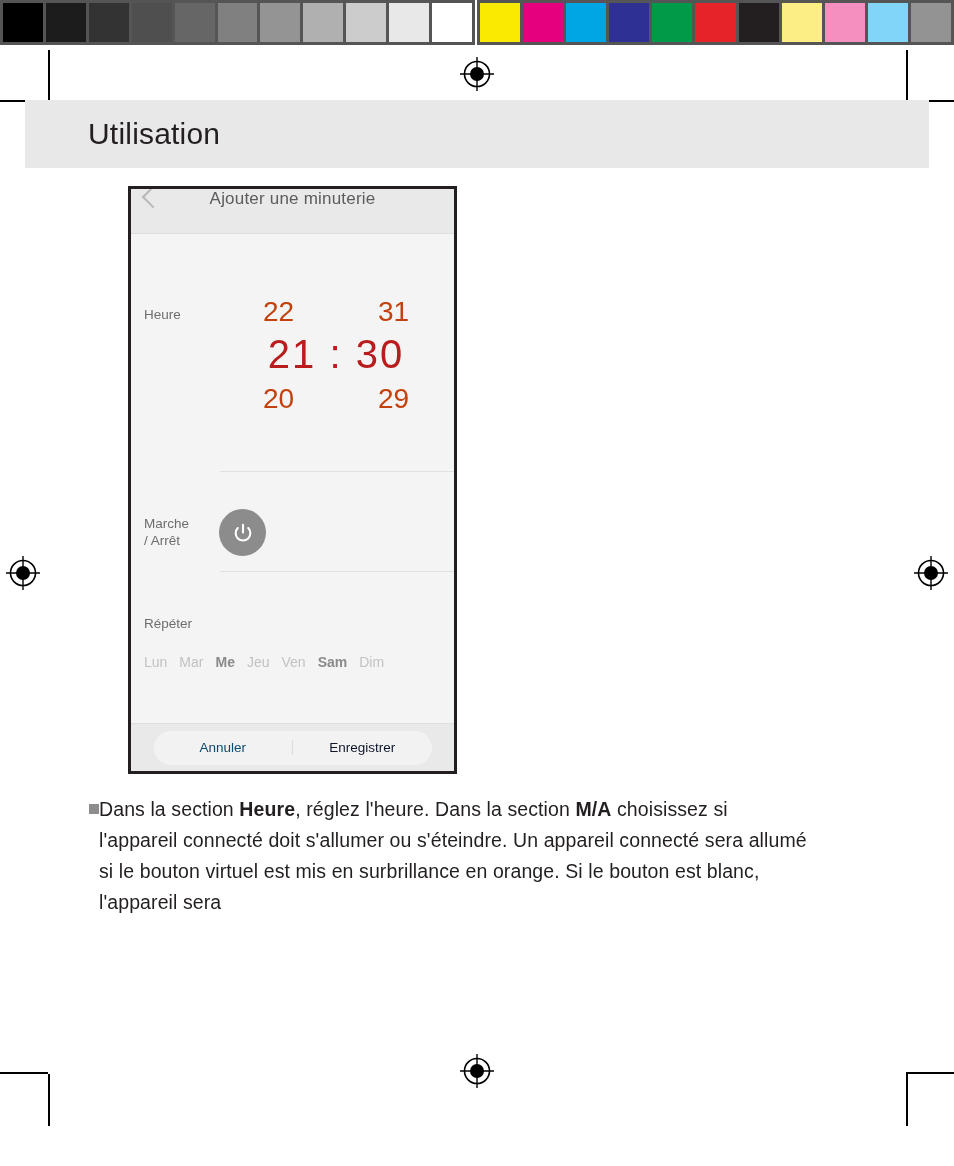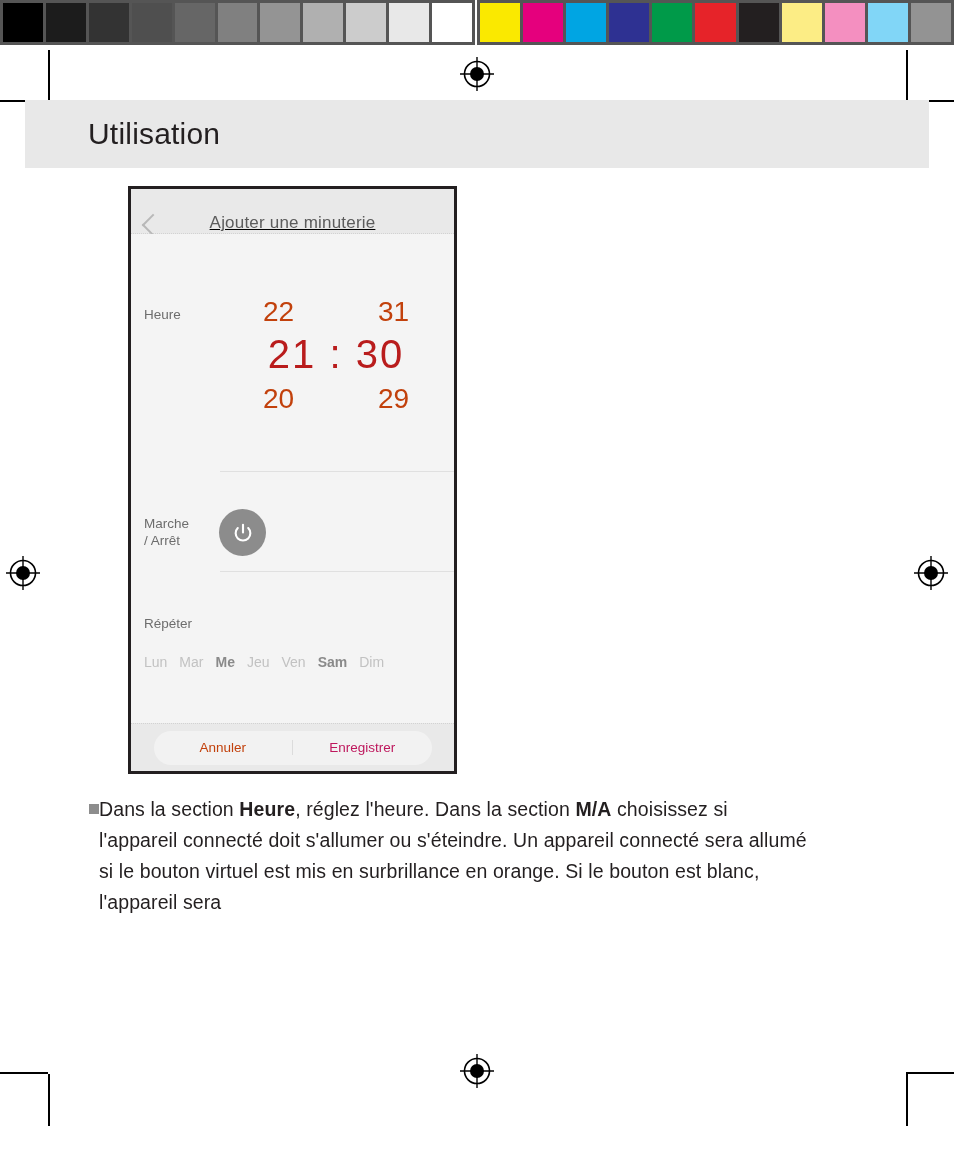--- a/index.html
+++ b/index.html
@@ -71,23 +71,22 @@
     border: 3px solid #231f20;
     background: #f4f4f4;
     overflow: hidden;
   }
 
   .shot-header {
     height: 45px;
     background: #e9e9e9;
     border-bottom: 1px dotted #d2d2d2;
     display: flex;
-    align-items: flex-end;
+    align-items: flex-start;
     position: relative;
-    text-decoration: underline;
   }
   .back-chevron {
     position: absolute;
     left: 14px;
     width: 16px; height: 16px;
     border-left: 2px solid #b8b8b8;
     border-bottom: 2px solid #b8b8b8;
     transform: rotate(45deg);
   }
   .shot-title {
@@ -177,22 +176,22 @@
     border-radius: 17px;
     background: #f2f2f2;
     display: flex;
     align-items: center;
   }
   .btn-half {
     flex: 1;
     text-align: center;
     font-size: 13.5px;
   }
-  .btn-half.cancel { color: #c2410c; border-right: 1px solid #dcdcdc; }
-  .btn-half.save   { color: #be185d; }
+  .btn-half.cancel { color: #0c4a6e; border-right: 1px solid #dcdcdc; }
+  .btn-half.save   { color: #0f172a; }
 
   
   .bullet-block {
     position: absolute;
     left: 89px;
     top: 794px;
     width: 720px;
     display: flex;
   }
   .bullet-sq {

